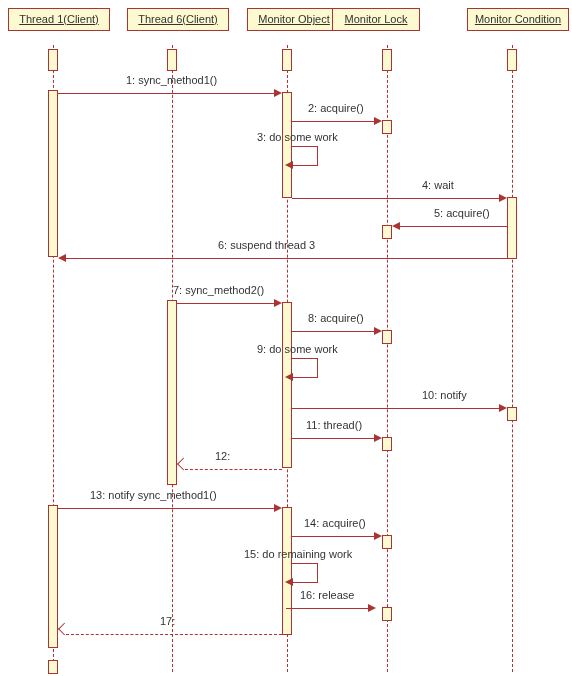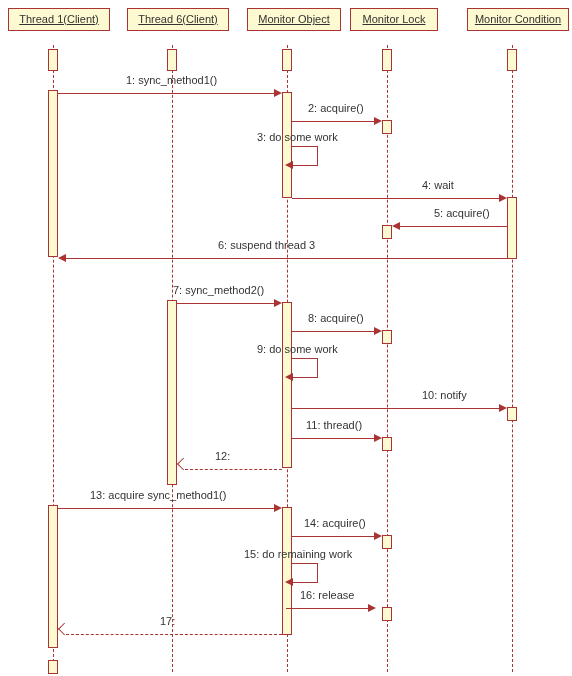--- a/index.html
+++ b/index.html
@@ -93,21 +93,21 @@
     bottom: -4px;
     left: -7px;
   }
 </style>
 </head>
 <body>
 
 <div class="lifeline-head" style="left:8px;width:88px">Thread 1(Client)</div>
 <div class="lifeline-head" style="left:127px;width:88px">Thread 6(Client)</div>
 <div class="lifeline-head" style="left:247px;width:80px">Monitor Object</div>
-<div class="lifeline-head" style="left:350px;width:74px">Monitor Lock</div>
+<div class="lifeline-head" style="left:332px;width:74px">Monitor Lock</div>
 <div class="lifeline-head" style="left:467px;width:88px">Monitor Condition</div>
 
 <div class="lifeline" style="left:53px"></div>
 <div class="lifeline" style="left:172px"></div>
 <div class="lifeline" style="left:287px"></div>
 <div class="lifeline" style="left:387px"></div>
 <div class="lifeline" style="left:512px"></div>
 
 <div class="activation" style="left:48px;top:49px;height:22px"></div>
 <div class="activation" style="left:48px;top:90px;height:167px"></div>
@@ -202,21 +202,21 @@
   <div class="arrow-head right" style="right:0"></div>
 </div>
 
 <div class="msg" style="left:177px;top:462px;width:105px">
   <div class="msg-label" style="left:38px">12:</div>
   <div class="arrow-line dashed" style="left:8px;right:0"></div>
   <div class="arrow-head left-open" style="left:0"></div>
 </div>
 
 <div class="msg" style="left:58px;top:501px;width:224px">
-  <div class="msg-label" style="left:32px">13: acquire sync_method1()</div>
+  <div class="msg-label" style="left:32px">13: notify sync_method1()</div>
   <div class="arrow-line" style="left:0;right:8px"></div>
   <div class="arrow-head right" style="right:0"></div>
 </div>
 
 <div class="msg" style="left:292px;top:529px;width:90px">
   <div class="msg-label" style="left:12px">14: acquire()</div>
   <div class="arrow-line" style="left:0;right:8px"></div>
   <div class="arrow-head right" style="right:0"></div>
 </div>
 

